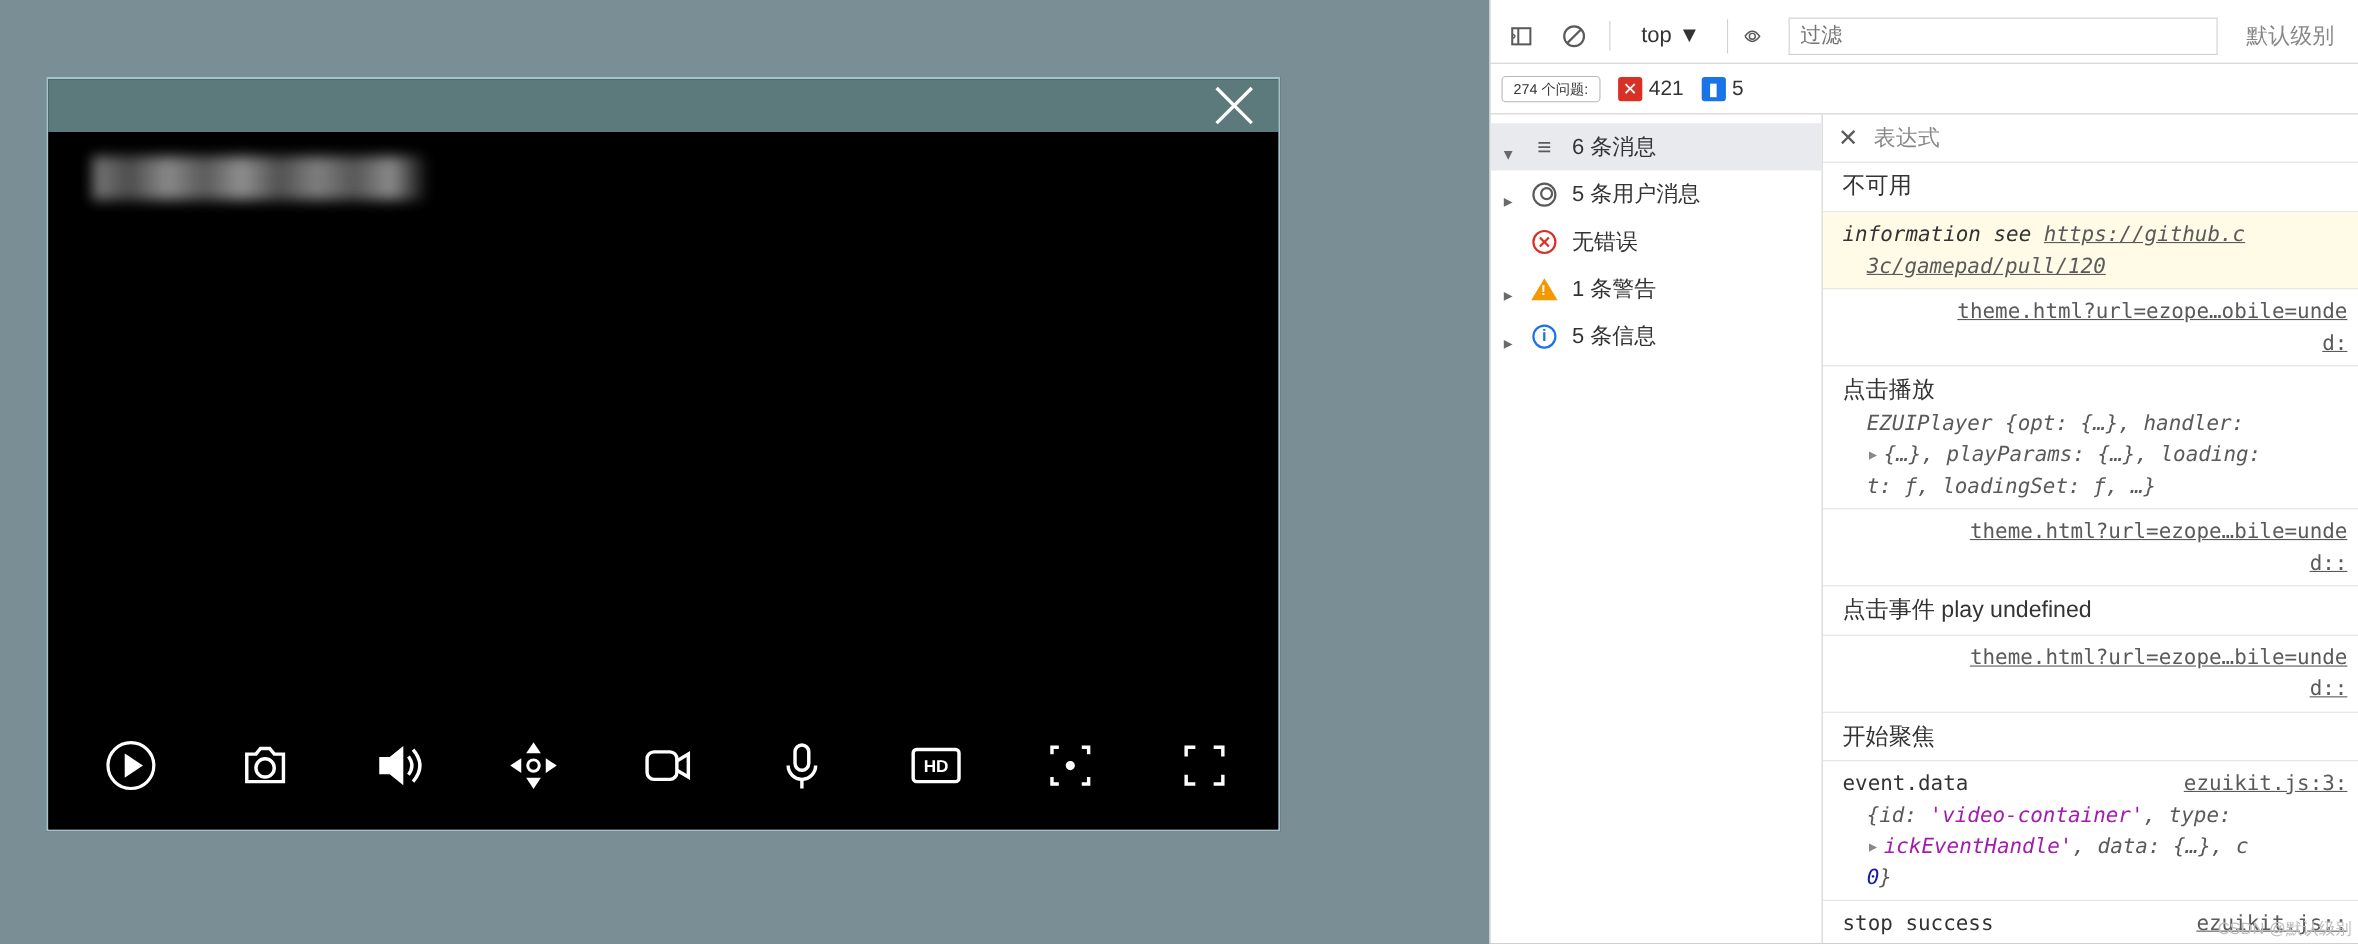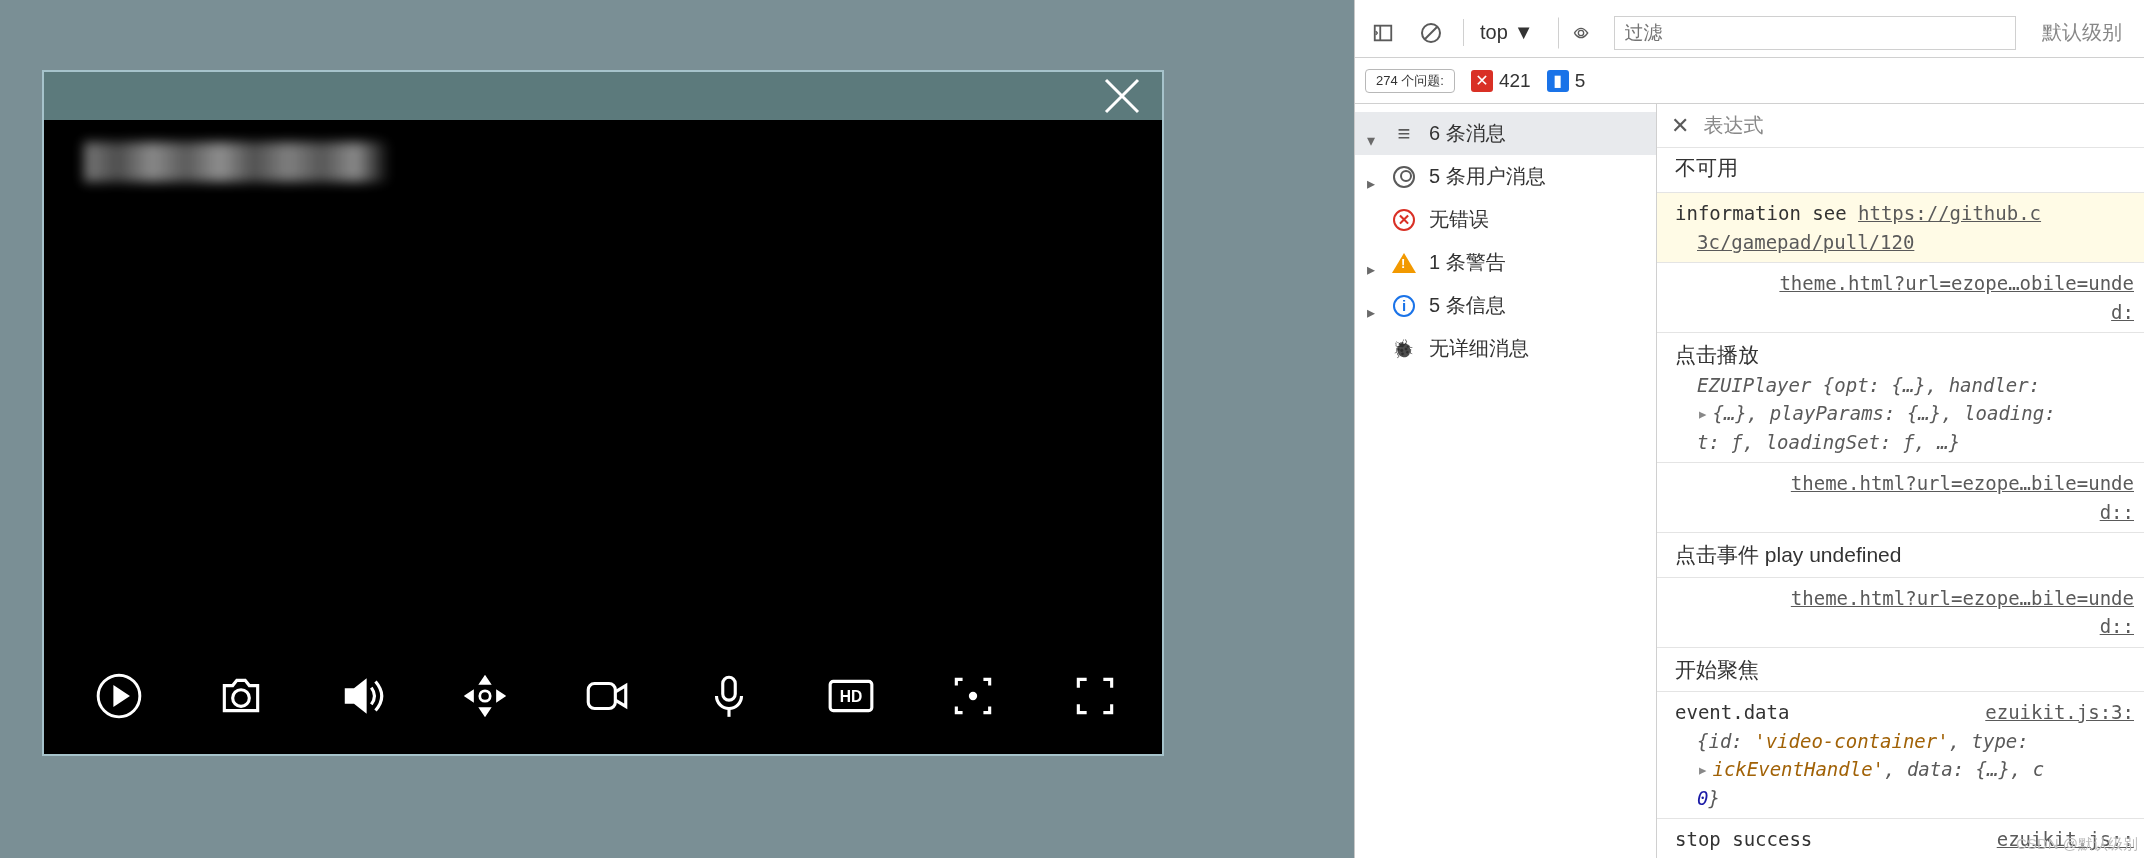--- a/index.html
+++ b/index.html
@@ -20,21 +20,21 @@
 .dot { background: #fff; border-radius: 50%; }
 .dot.d1 { width: 24px; height: 24px; }
 .dot.d2 { width: 14px; height: 14px; }
 .dot.d3 { width: 9px; height: 9px; }
 
 .devtools { position: absolute; right: 0; top: 0; width: 790px; height: 858px; background: #fff; border-left: 1px solid #c8c8c8; display: flex; flex-direction: column; font-size: 20px; color: #333; }
 .dt-tabs { height: 8px; }
 .dt-toolbar { display: flex; align-items: center; height: 50px; border-bottom: 1px solid #d0d0d0; padding: 0 12px; gap: 16px; }
 .tb-btn { width: 32px; height: 32px; display: flex; align-items: center; justify-content: center; border: 1px solid transparent; cursor: pointer; color: #5a5a5a; }
 .tb-sel { display: flex; align-items: center; gap: 6px; padding: 2px 8px; color: #333; cursor: pointer; }
-.tb-sel.sep-l { border-left: 1px solid #d0d0d0; padding-left: 16px; }
+.tb-sel.sep-l { border-left: 1px solid #d0d0d0; padding-left: 28px; }
 .filter-input { flex: 1; border: 1px solid #d0d0d0; height: 34px; padding: 0 10px; font-size: 19px; color: #888; margin-left: 8px; background:#fff; }
 .level-label { color: #888; padding: 0 10px; white-space: nowrap; }
 .issues-bar { display: flex; align-items: center; height: 46px; border-bottom: 1px solid #d0d0d0; padding-left: 10px; gap: 16px; }
 .issues-count { border: 1px solid #b8b8b8; border-radius: 4px; padding: 2px 10px; font-size: 13px; }
 .badge { display: inline-flex; align-items: center; justify-content: center; font-size: 16px; width: 22px; height: 22px; border-radius: 3px; color:#fff;}
 .badge.err { background: #d93025; }
 .badge.msg { background: #1a73e8; }
 .badge-wrap{display:flex;align-items:center;gap:6px;font-size:19px;}
 
 .dt-body { flex: 1; display: flex; overflow: hidden; }
@@ -53,24 +53,24 @@
 .ico-warn{width:0;height:0;border-left:12px solid transparent;border-right:12px solid transparent;border-bottom:20px solid #f29900;position:relative;}
 .ico-warn::after{content:"!";position:absolute;left:-3px;top:3px;color:#fff;font-size:13px;font-weight:bold;}
 .ico-info{border:2.5px solid #1a73e8;border-radius:50%;width:22px;height:22px;color:#1a73e8;display:flex;align-items:center;justify-content:center;font-size:15px;font-weight:bold;}
 .ico-bug::before{content:"🐞";filter:grayscale(1);font-size:18px;}
 
 .console { flex: 1; overflow: hidden; font-size: 20px; }
 .sec-title { display: flex; align-items: center; gap: 14px; padding: 8px 14px; color: #888; border-bottom: 1px solid #e4e4e4; }
 .close-sec { color:#5a5a5a; font-size: 22px; cursor: pointer; }
 .expr-na { padding: 6px 18px 10px; color: #333; border-bottom: 1px solid #e4e4e4; font-size: 21px; }
 .log { border-bottom: 1px solid #e4e4e4; padding: 6px 10px 6px 18px; font-family: Menlo,Consolas,monospace; font-size: 19px; line-height: 1.5; }
-.log.warn-bg { background: #fffbe6; }
+.log.warn-bg { background: #fffbe6; font-style: italic; }
 .log a { color: #5a5a5a; text-decoration: underline; }
 .log .src { float: right; text-decoration: underline; color:#5a5a5a; }
-.obj-red { color: #a16207; }
+.obj-red { color: #a21caf; }
 .kw-blue { color: #1a1aa6; }
 .italic { font-style: italic; color: #5a5a5a; }
 .plain-cn { font-family: "Microsoft YaHei","PingFang SC",sans-serif; font-size: 21px; color:#333;}
 .ind { padding-left: 22px; display:block; }
 .tri-i::before{content:"▸";color:#888;margin-right:4px;}
 .watermark-csdn{position:absolute;right:6px;bottom:4px;font-size:15px;color:#bdbdbd;font-family:sans-serif;}
 </style>
 </head>
 <body>
 
@@ -229,25 +229,20 @@
           </span>
           <span>1 条警告</span>
         </div>
       <div class="sb-row">
           <span class="tri"></span>
           <span class="sb-icon">
             <span class="ico-info">i</span>
           </span>
           <span>5 条信息</span>
         </div>
-      <div class="sb-row">
-          <span class="tri blank"></span>
-          <span class="sb-icon ico-bug"></span>
-          <span>无详细消息</span>
-        </div>
     </div>
     <div class="console">
       <div class="sec-title">
         <span class="close-sec">✕</span>
         <span>表达式</span>
       </div>
       <div class="expr-na">不可用</div>
 
       <div class="log warn-bg">
         <span>information see </span><a>https://github.c</a>

